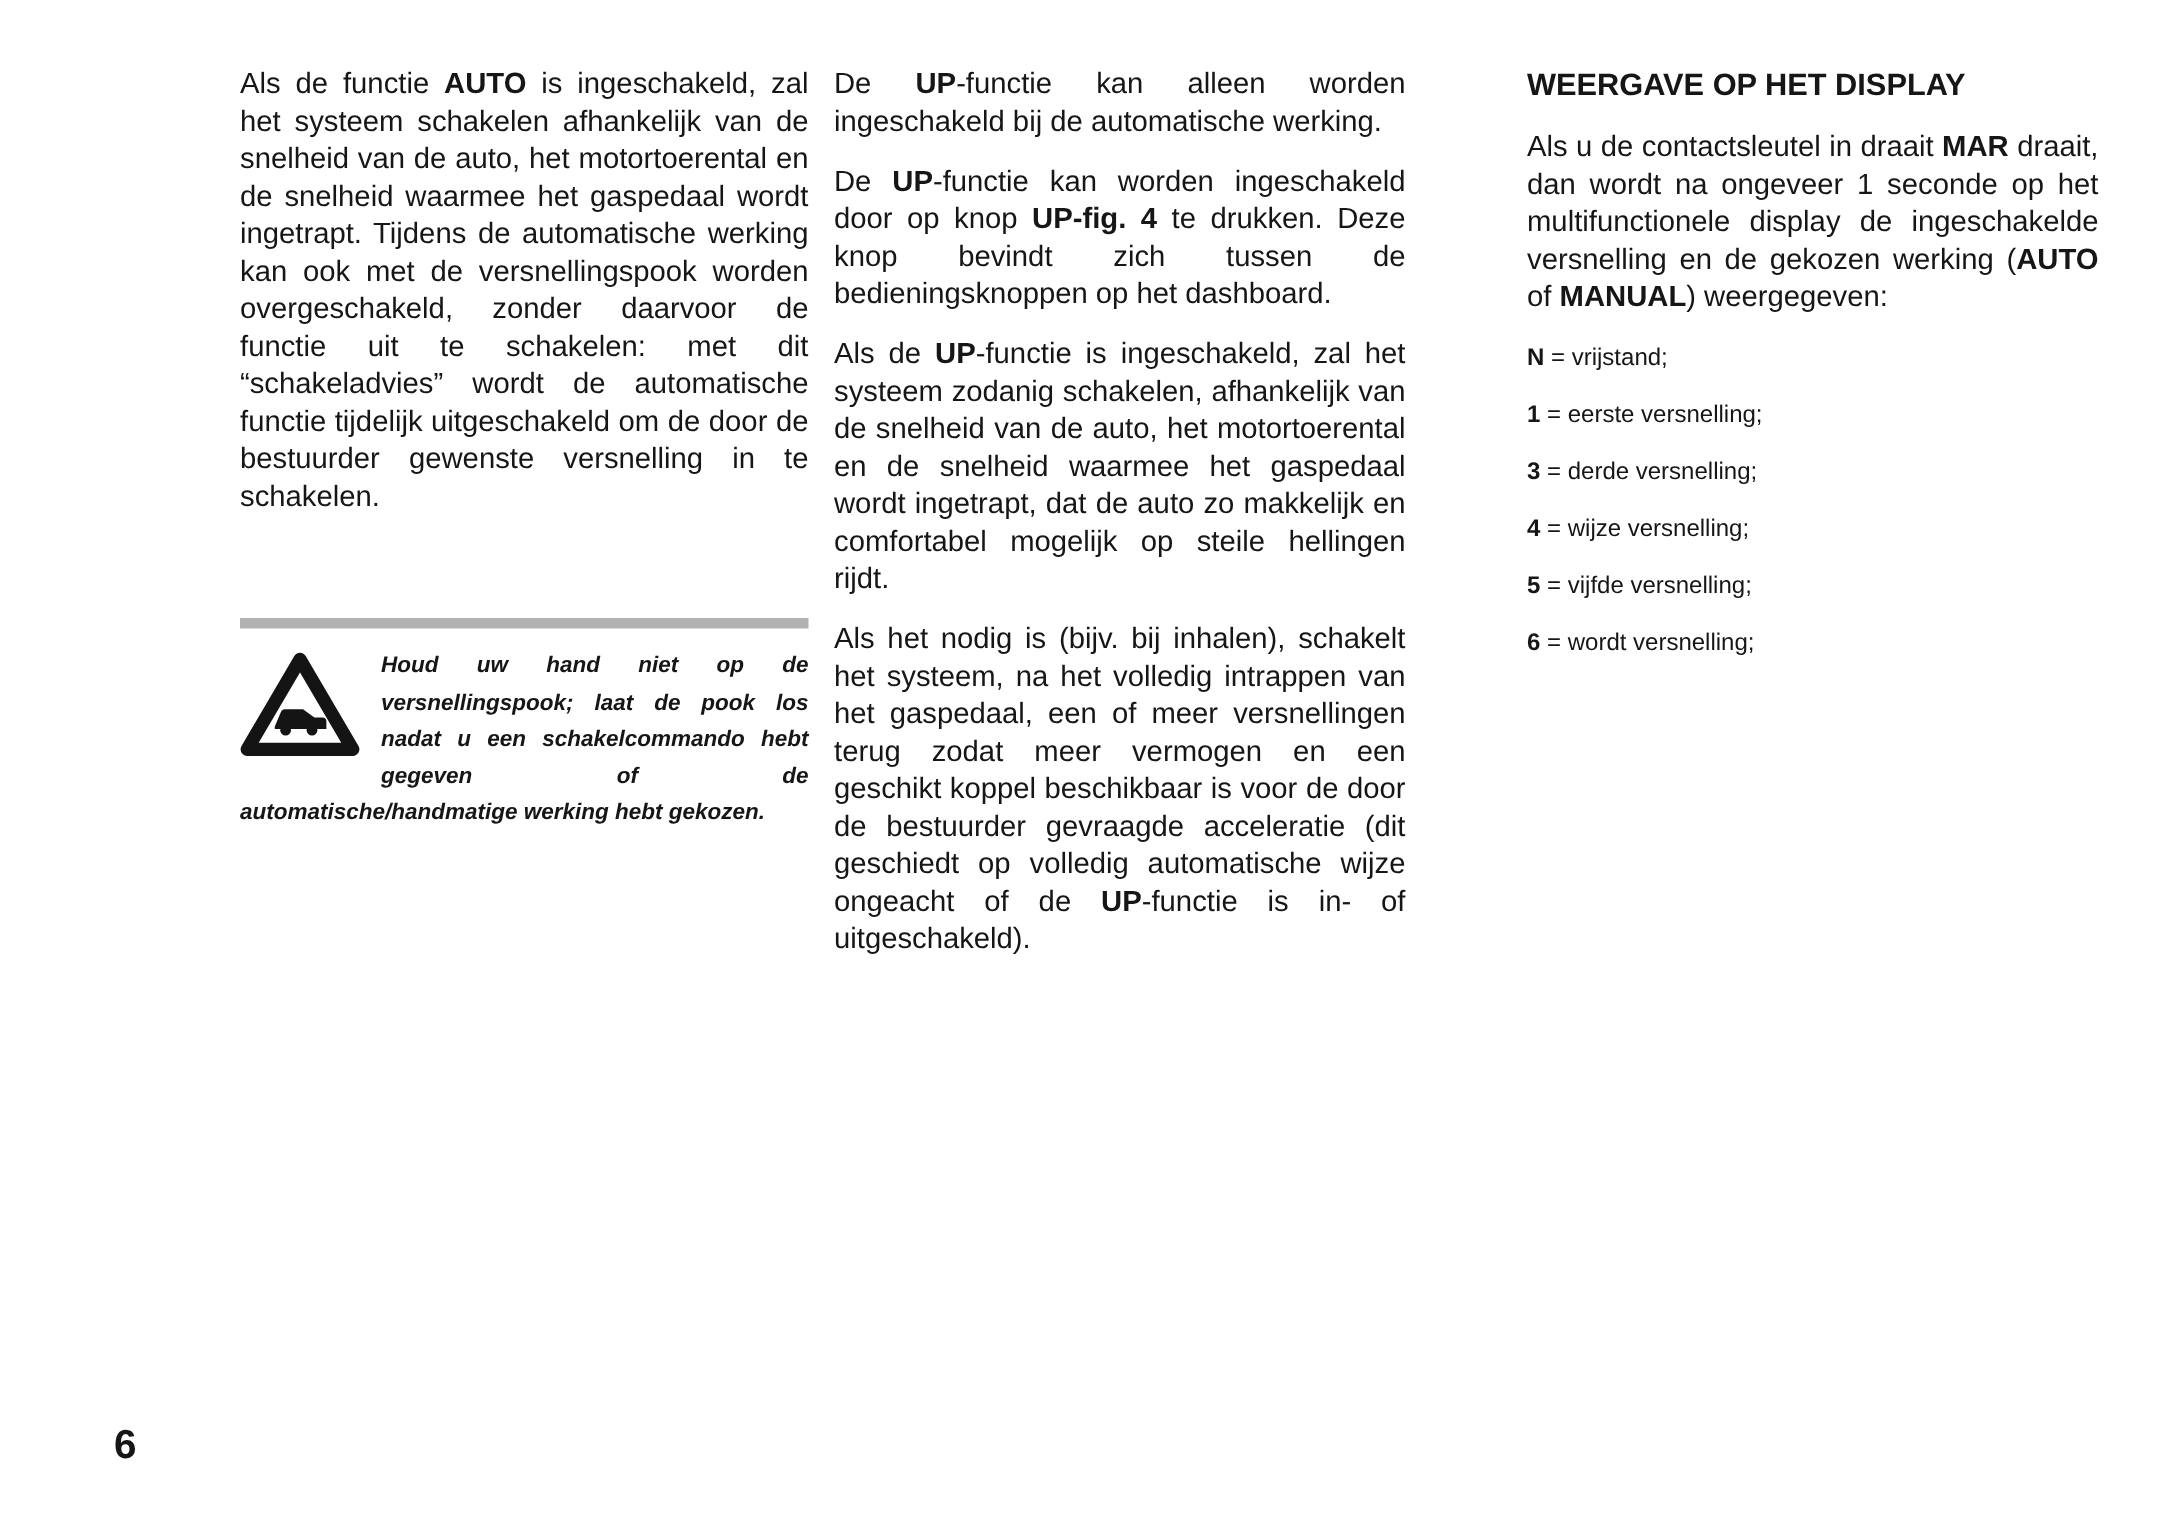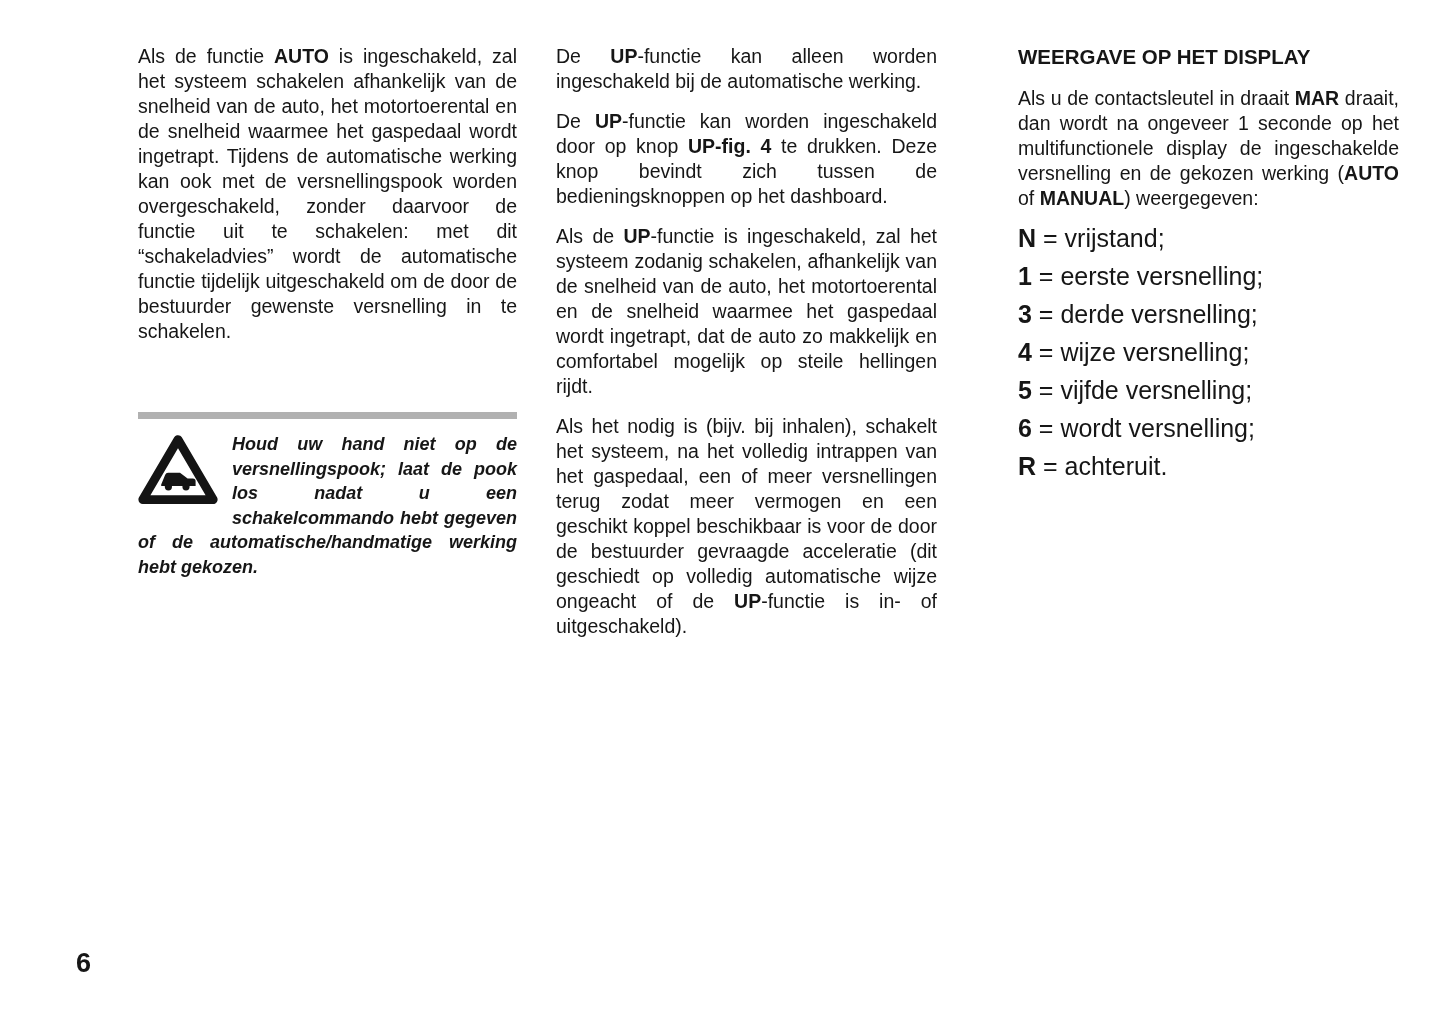--- a/index.html
+++ b/index.html
@@ -7,21 +7,21 @@
   body {
     width: 1445px; height: 1026px;
     background: #ffffff;
     color: #161616;
     font-family: "Liberation Sans", sans-serif;
     position: relative;
     overflow: hidden;
   }
   .page { position: absolute; inset: 0; }
   .col { position: absolute; top: 44px; }
-  .col-1 { left: 138px; width: 379px; }
+  .col-1 { left: 160px; width: 379px; }
   .col-2 { left: 556px; width: 381px; }
   .col-3 { left: 1018px; width: 381px; }
 
   .body {
     font-size: 19.5px;
     line-height: 25px;
     text-align: justify;
     margin: 0 0 15px 0;
   }
   .body .b { font-weight: bold; }
@@ -33,37 +33,37 @@
     margin: 0 0 16px 0;
   }
 
   .warning { margin-top: 68px; }
   .warning-bar {
     height: 7px;
     background: #b1b1b1;
     margin-bottom: 13px;
   }
   .warning-text {
-    font-size: 18px;
+    font-size: 15px;
     line-height: 24.5px;
     font-weight: bold;
     font-style: italic;
     text-align: justify;
   }
   .warning-icon {
     float: left;
     width: 80px;
     height: 74px;
     margin: 2px 14px 6px 0;
   }
   .warning-icon svg { display: block; }
 
   .gear-list { list-style: none; margin: 6px 0 0 0; padding: 0; }
   .gear-item {
-    font-size: 25px;
+    font-size: 16px;
     line-height: 25px;
     margin-bottom: 13px;
   }
   .gear-item .gear-key { font-weight: bold; }
 
   .page-number {
     position: absolute;
     left: 76px;
     top: 948px;
     font-size: 27px;
@@ -107,19 +107,18 @@
     <h2 class="heading">WEERGAVE OP HET DISPLAY</h2>
     <p class="body"><span>Als u de contactsleutel in draait </span><span class="b">MAR</span><span> draait, dan wordt na ongeveer 1 seconde op het multifunctionele display de ingeschakelde versnelling en de gekozen werking (</span><span class="b">AUTO</span><span> of </span><span class="b">MANUAL</span><span>) weergegeven:</span></p>
 
     <ul class="gear-list">
       <li class="gear-item"><span class="gear-key">N</span> <span>= vrijstand;</span></li>
       <li class="gear-item"><span class="gear-key">1</span> <span>= eerste versnelling;</span></li>
       <li class="gear-item"><span class="gear-key">3</span> <span>= derde versnelling;</span></li>
       <li class="gear-item"><span class="gear-key">4</span> <span>= wijze versnelling;</span></li>
       <li class="gear-item"><span class="gear-key">5</span> <span>= vijfde versnelling;</span></li>
       <li class="gear-item"><span class="gear-key">6</span> <span>= wordt versnelling;</span></li>
-      <li class="gear-item"><span class="gear-key">R</span> <span>= achteruit.</span></li>
     </ul>
   </section>
 
   <div class="page-number">6</div>
 
 </main>
 
 </body></html>

